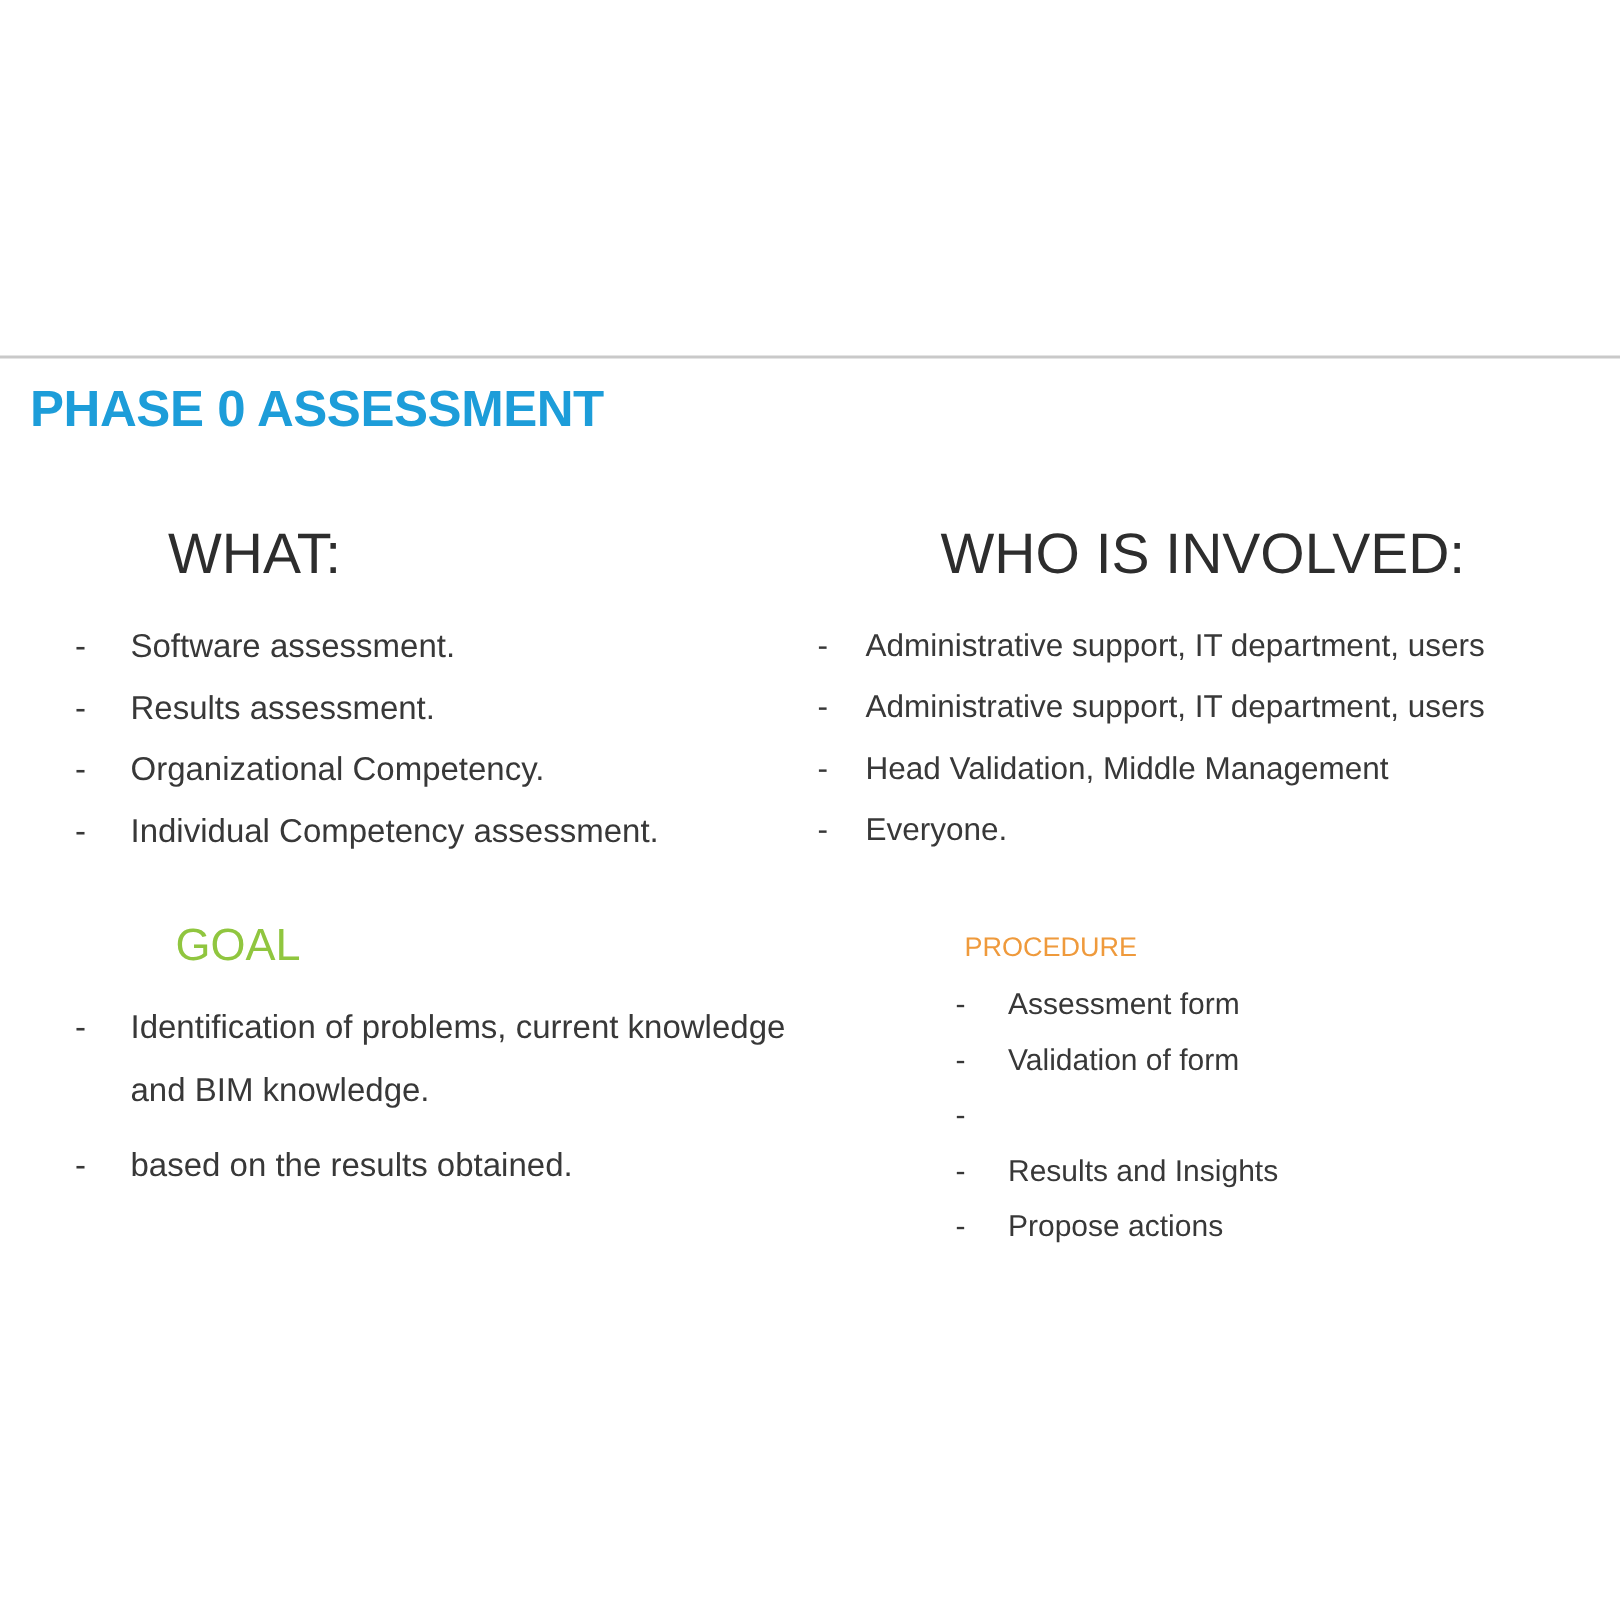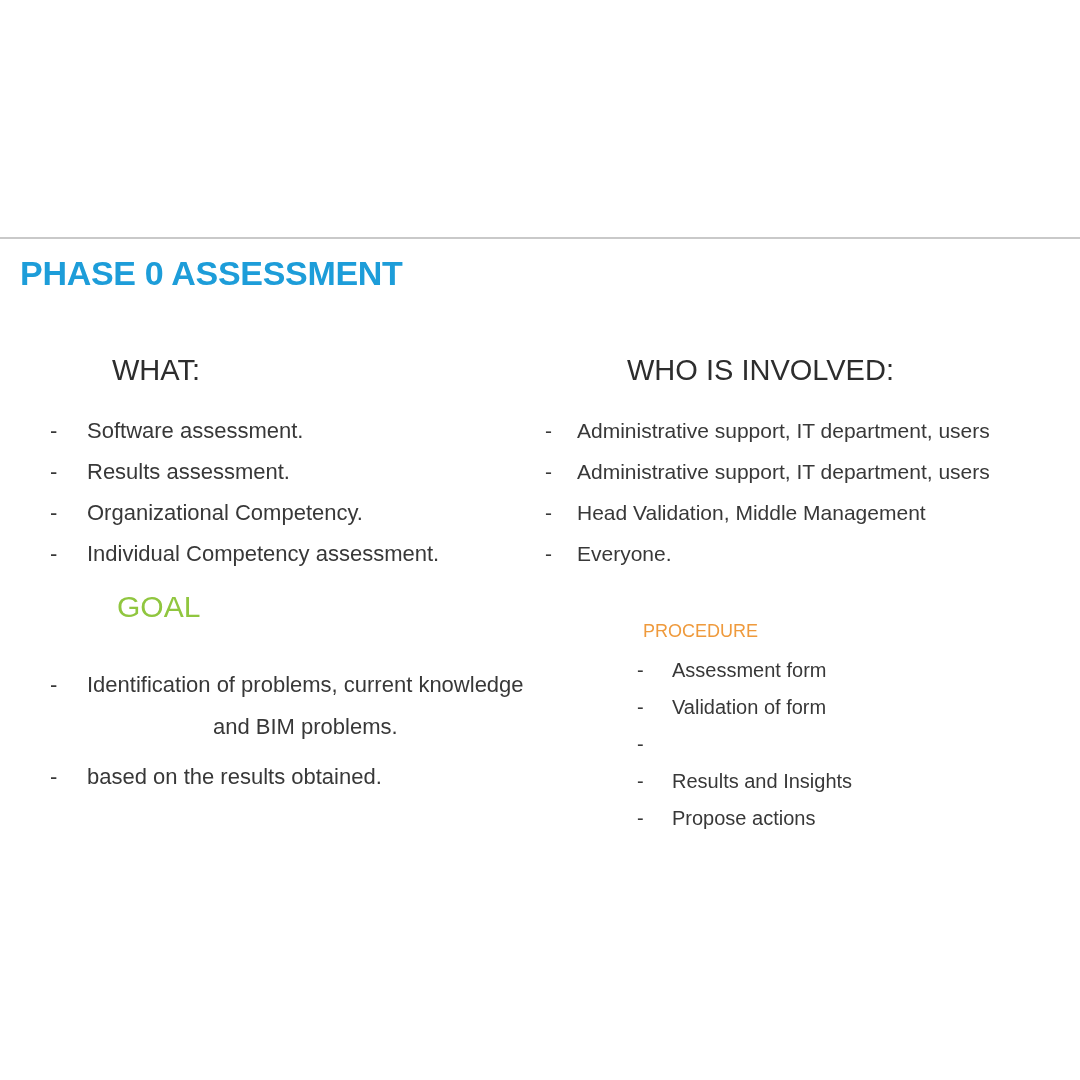--- a/index.html
+++ b/index.html
@@ -34,31 +34,31 @@
     left: 20px; top: 252px;
     font-size: 34px;
     font-weight: 700;
     letter-spacing: -0.3px;
     line-height: 42px;
     color: var(--c-title);
     white-space: nowrap;
   }
   .col-heading {
     position: absolute;
-    font-size: 29px;
+    font-size: 38px;
     font-weight: 400;
     line-height: 40px;
     color: var(--c-heading);
     white-space: nowrap;
   }
   .what-heading { left: 112px; top: 350px; }
   .who-heading  { left: 583px; top: 350px; margin-left: 44px; }
   .goal-heading {
     position: absolute;
-    left: 117px; top: 586px;
+    left: 117px; top: 610px;
     font-size: 30px;
     line-height: 42px;
     color: var(--c-goal);
     white-space: nowrap;
   }
   .procedure-heading {
     position: absolute;
     left: 643px; top: 612px;
     font-size: 18px;
     line-height: 38px;
@@ -87,21 +87,21 @@
   }
   .who-list li { line-height: 41px; }
   .who-list .dash { width: 32px; }
 
   .goal-list {
     left: 50px; top: 664px;
     font-size: 22px;
   }
   .goal-list li { line-height: 42px; margin-bottom: 8px; }
   .goal-list .dash { width: 37px; }
-  .goal-list .txt-lines span { display: block; white-space: nowrap; text-align: center; }
+  .goal-list .txt-lines span { display: block; white-space: nowrap; }
 
   .procedure-list {
     left: 637px; top: 652px;
     font-size: 20px;
   }
   .procedure-list li { line-height: 37px; }
   .procedure-list .dash { width: 35px; }
 </style>
 </head>
 <body>
@@ -154,21 +154,21 @@
     </li>
   </ul>
 
   <div class="goal-heading">GOAL</div>
 
   <ul class="dash-list goal-list">
     <li>
       <span class="dash">-</span>
       <span class="txt-lines">
         <span>Identification of problems, current knowledge</span>
-        <span>and BIM problems.</span>
+        <span>and BIM knowledge.</span>
       </span>
     </li>
     <li>
       <span class="dash">-</span>
       <span class="txt-lines">
         <span>based on the results obtained.</span>
       </span>
     </li>
   </ul>
 

